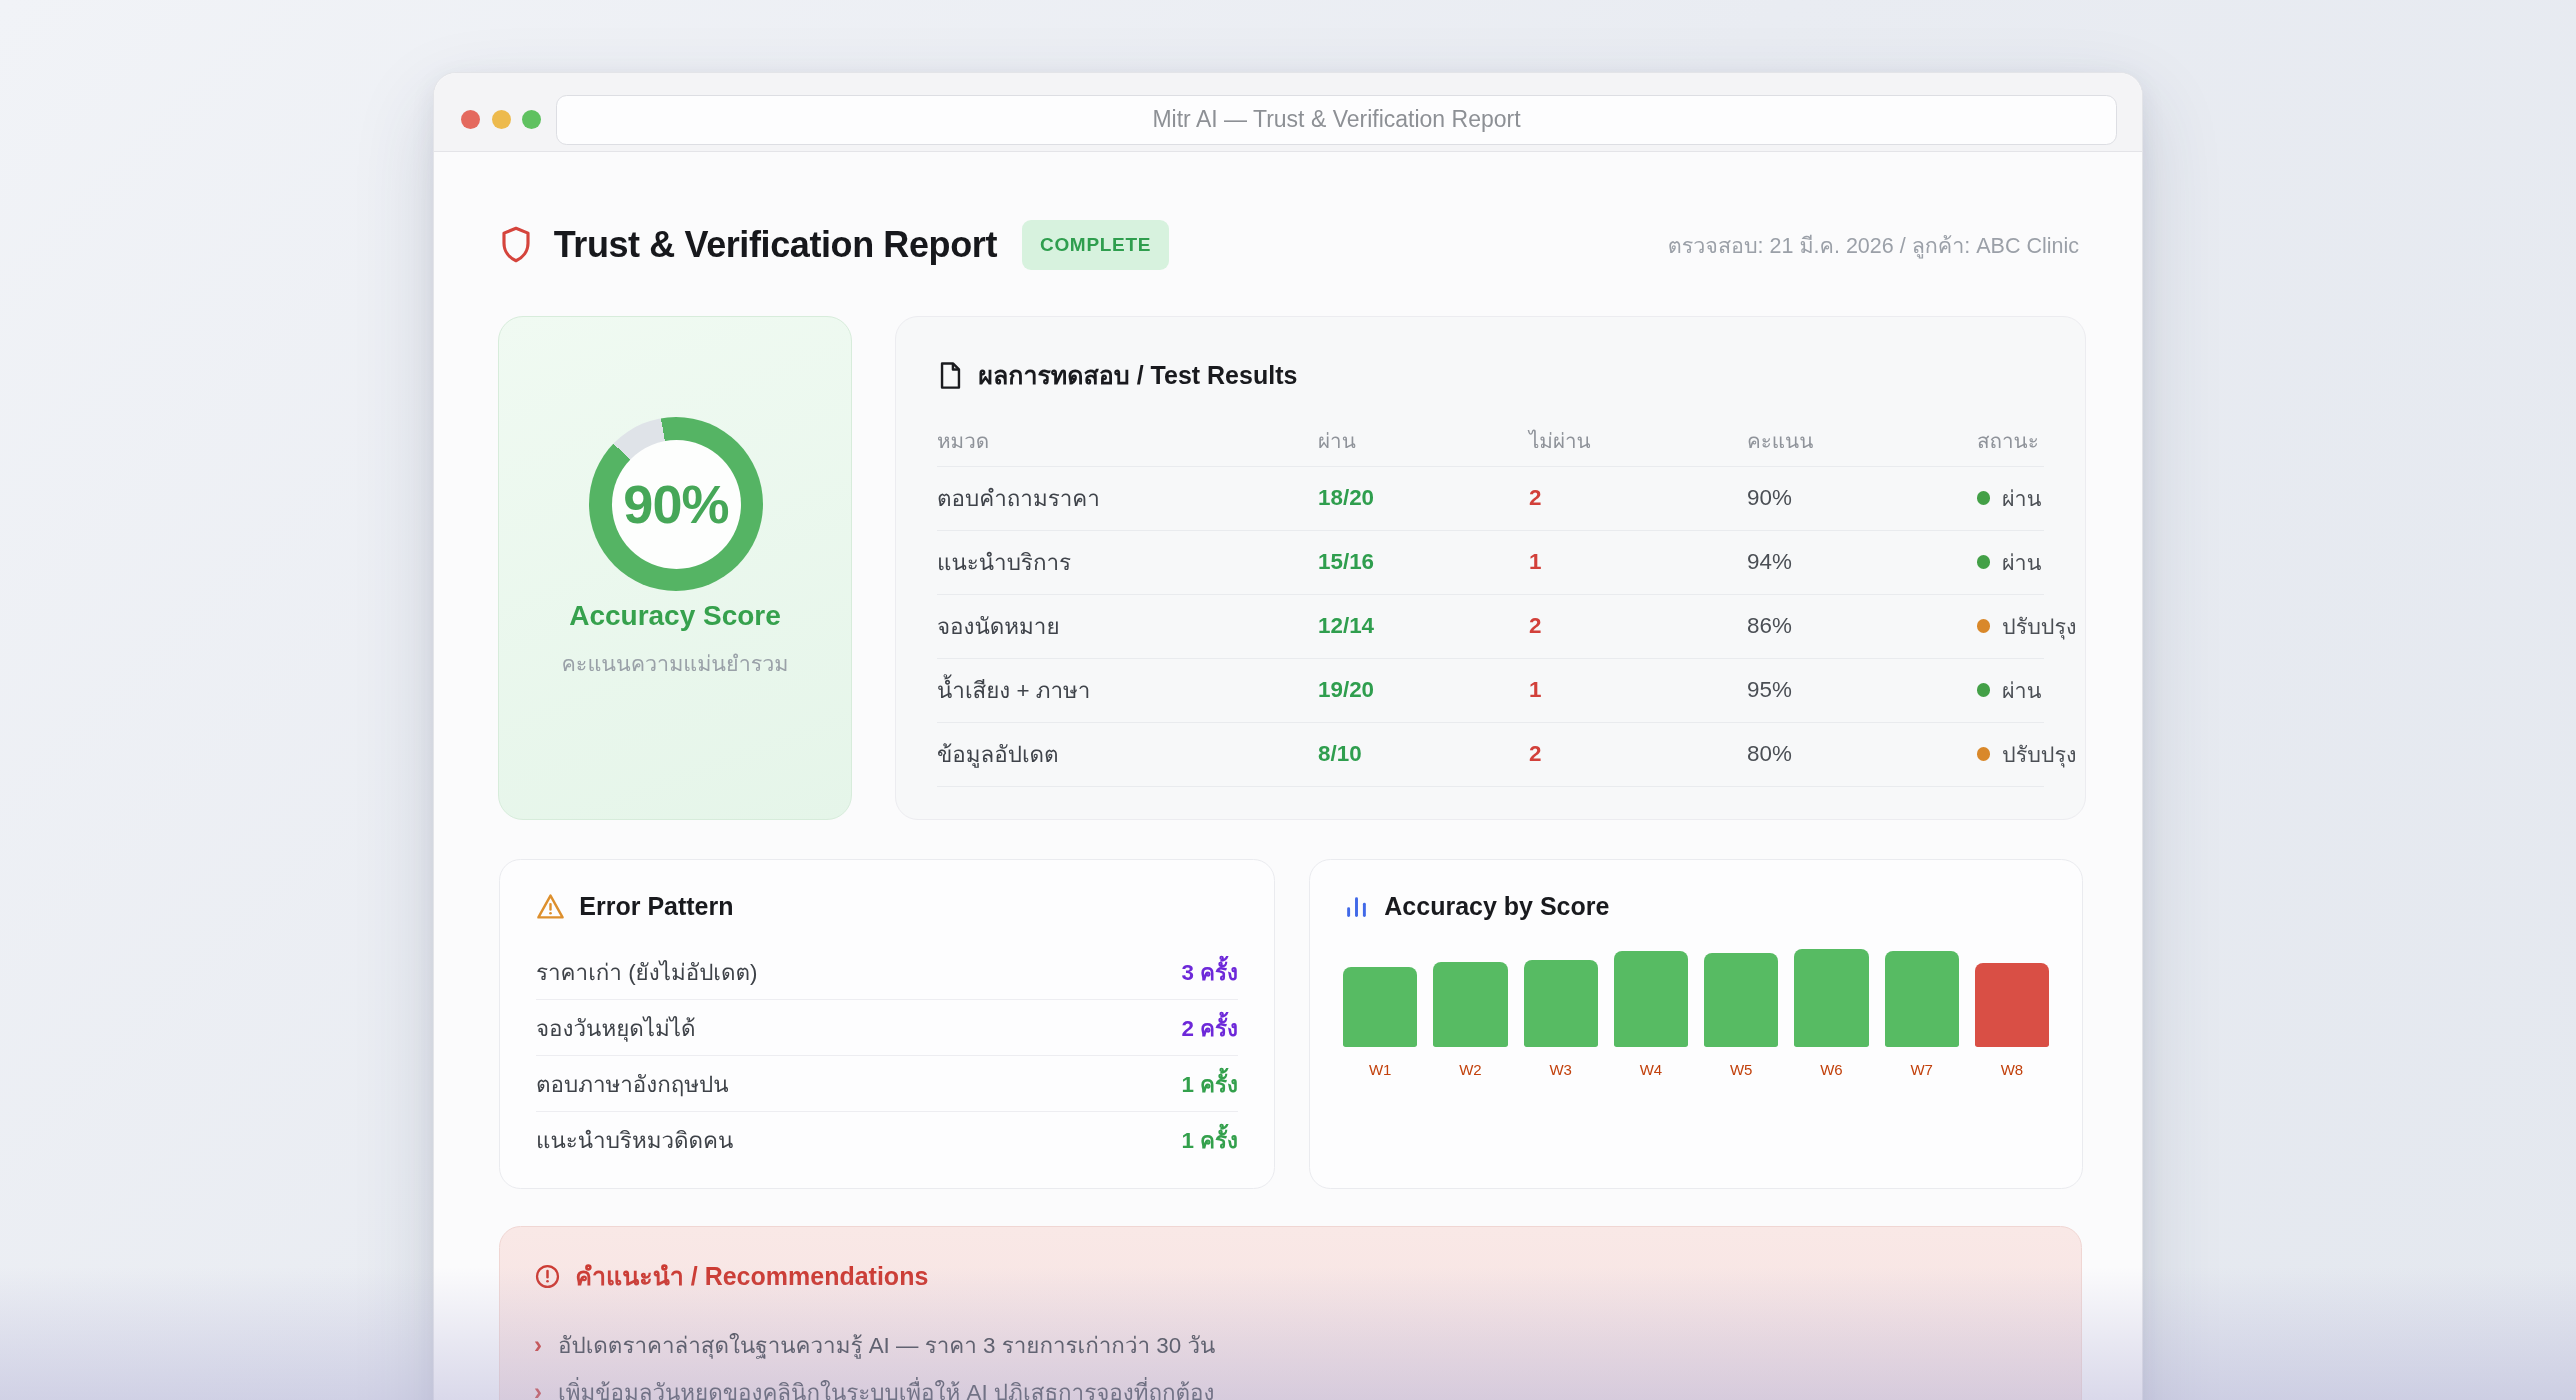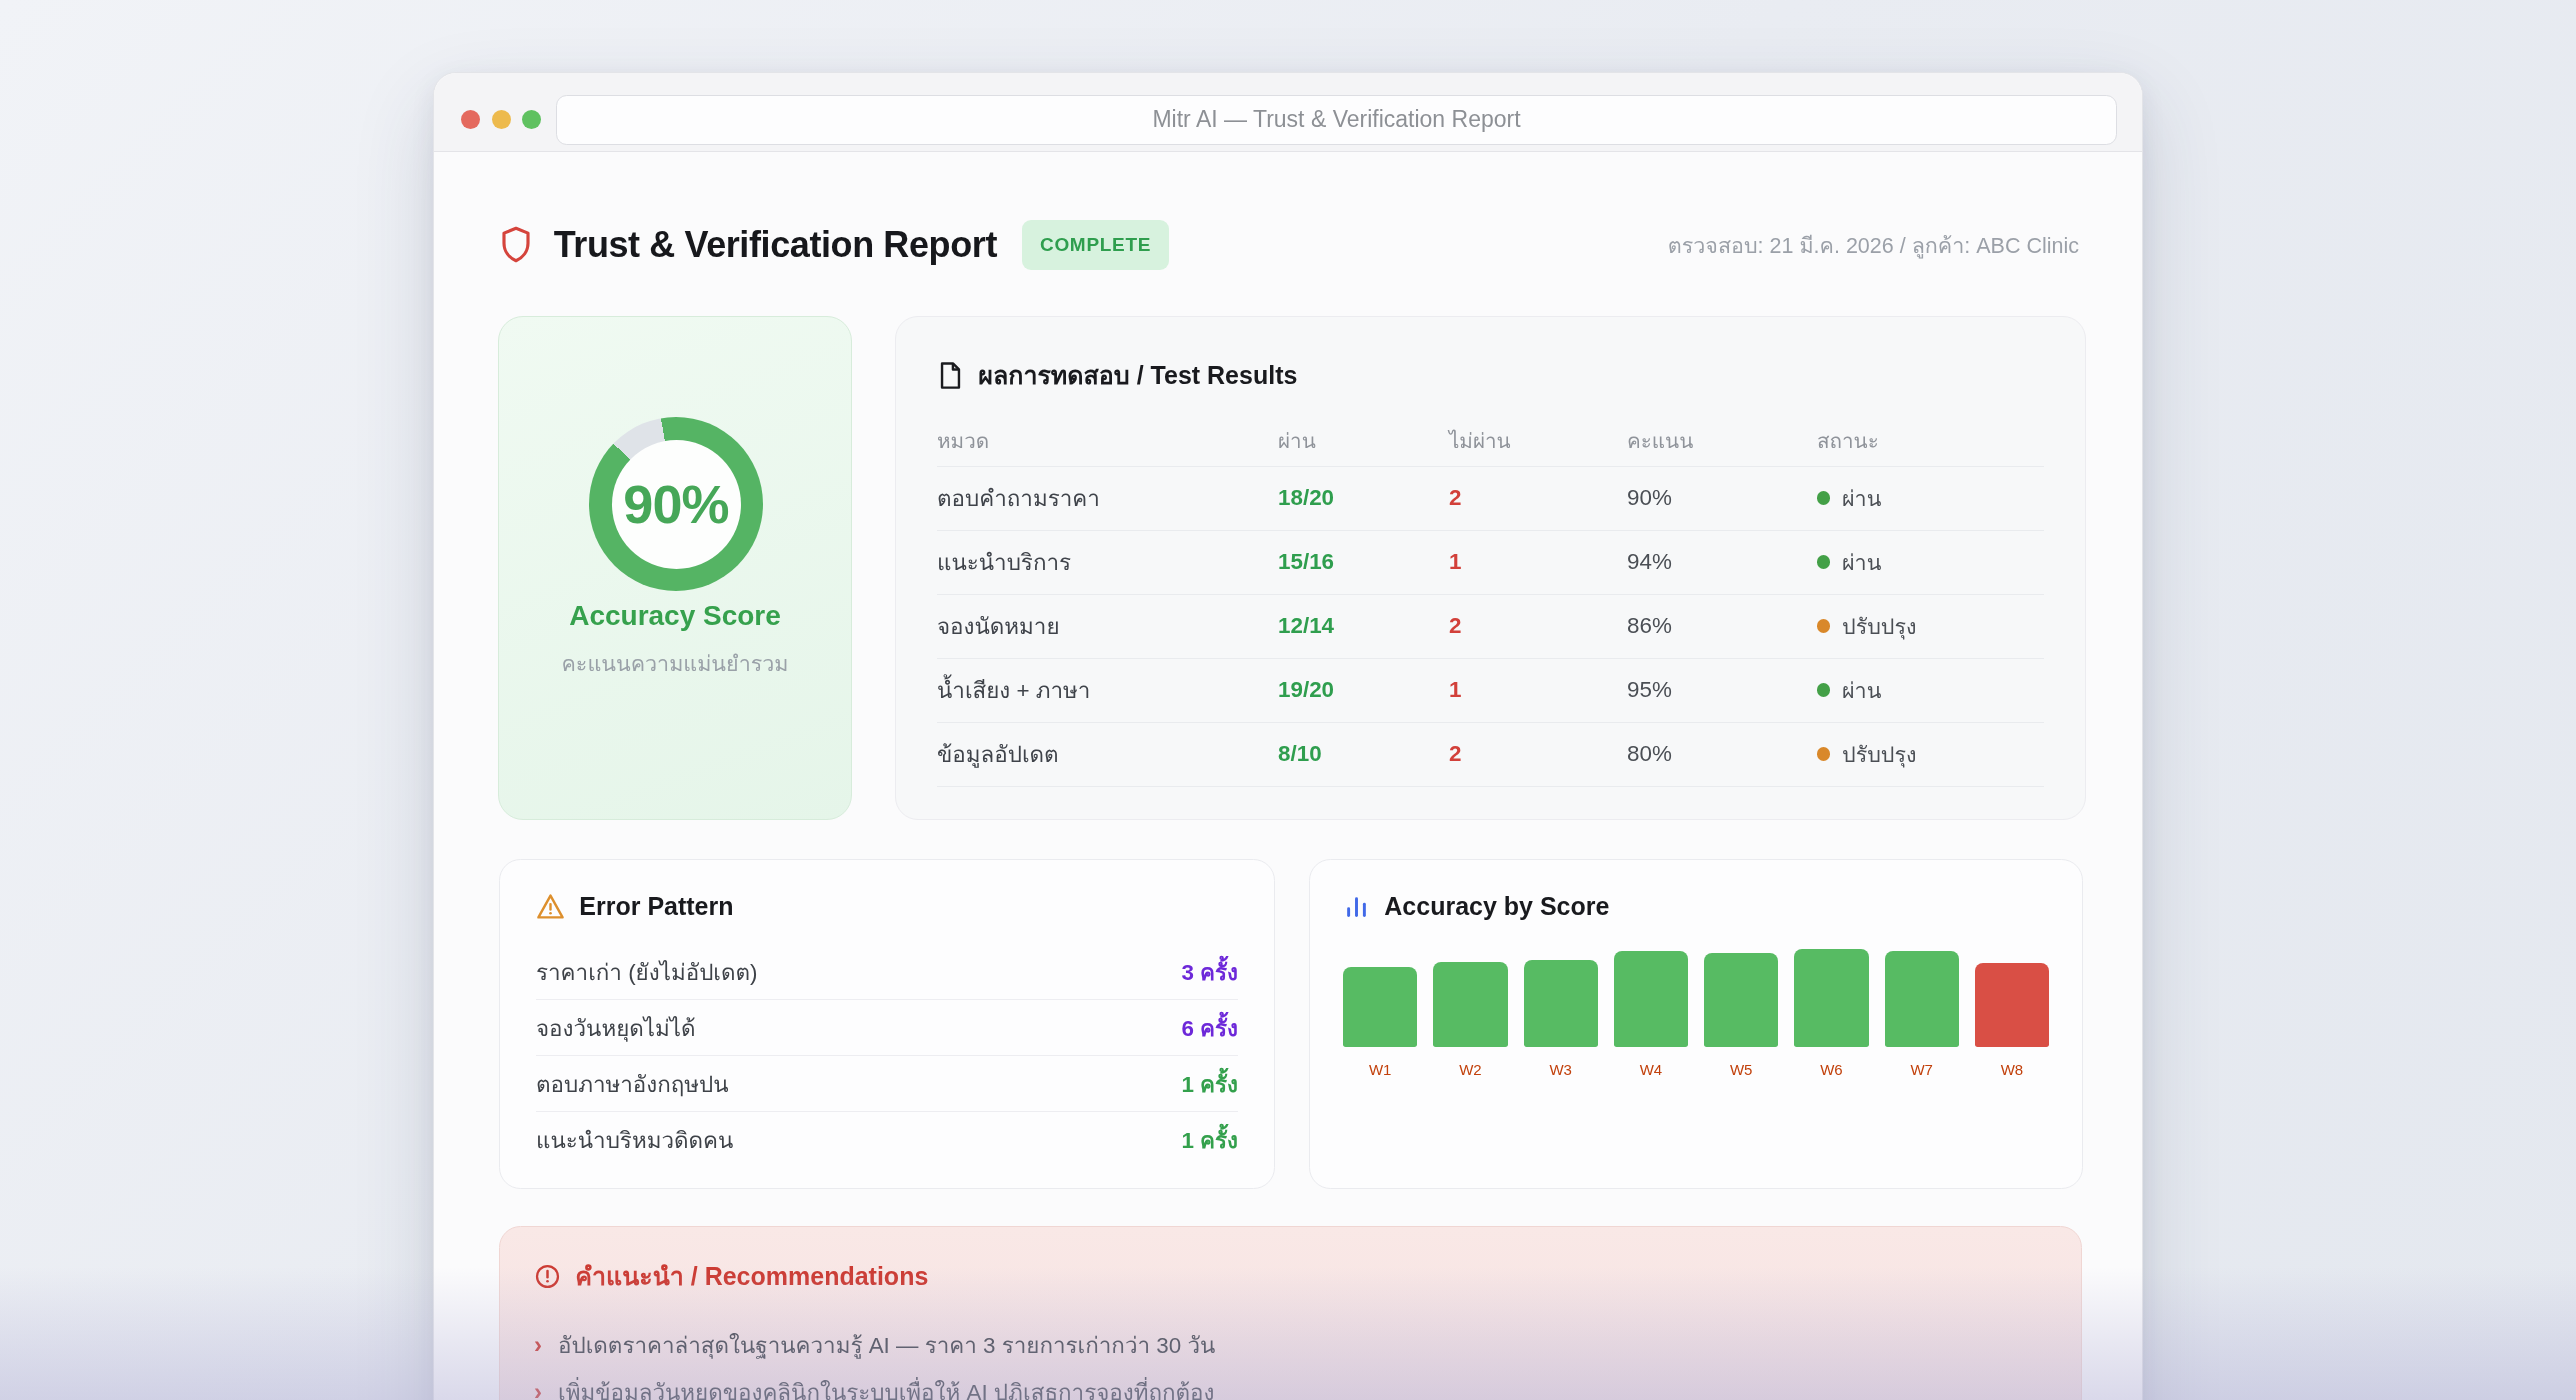--- a/index.html
+++ b/index.html
@@ -50,21 +50,21 @@
   .score-label{position:absolute;left:0;right:0;top:283px;text-align:center;
     font-size:28px;font-weight:800;color:#36a14d;}
   .score-sublabel{position:absolute;left:0;right:0;top:320px;text-align:center;
     font-size:21.5px;color:#9aa1a8;margin-top:9px;}
 
   
   .results-card{position:absolute;left:461px;top:151px;width:1191px;height:504px;border-radius:23px;
     background:#f7f8f9;border:0.9px solid #ececf0;padding:38px 41px 0 41px;}
   .rt{margin-top:19.7px;}
   .tr{display:grid;grid-template-columns:341px 171px 178px 190px 1fr;align-items:center;
-    height:64px;border-bottom:0.9px solid #e9ebee;font-size:22.4px;}
+    height:64px;border-bottom:0.9px solid #e9ebee;font-size:22.4px;gap:40px;}
   .tr.head{height:52px;font-size:20.6px;color:#8f939a;font-weight:400;}
   .td-cat{color:#3f434a;}
   .td-pass{color:#2f9e4e;font-weight:700;}
   .td-fail{color:#d2403a;font-weight:700;}
   .td-score{color:#4b4f55;}
   .td-status{display:flex;align-items:center;gap:11.6px;color:#4b4f55;font-size:21.5px;}
   .dot{width:13.4px;height:13.4px;border-radius:50%;}
   .t-pass .dot{background:#43a047;}
   .t-improve .dot{background:#d9882a;}
 
@@ -226,21 +226,21 @@
         </span>
         <span>Error Pattern</span>
       </div>
       <div class="err-list">
         <div class="err-row t-high">
           <span class="err-label">ราคาเก่า (ยังไม่อัปเดต)</span>
           <span class="err-count">3 ครั้ง</span>
         </div>
         <div class="err-row t-high">
           <span class="err-label">จองวันหยุดไม่ได้</span>
-          <span class="err-count">6 ครั้ง</span>
+          <span class="err-count">2 ครั้ง</span>
         </div>
         <div class="err-row t-low">
           <span class="err-label">ตอบภาษาอังกฤษปน</span>
           <span class="err-count">1 ครั้ง</span>
         </div>
         <div class="err-row t-low">
           <span class="err-label">แนะนำบริหมวดิดคน</span>
           <span class="err-count">1 ครั้ง</span>
         </div>
       </div>

